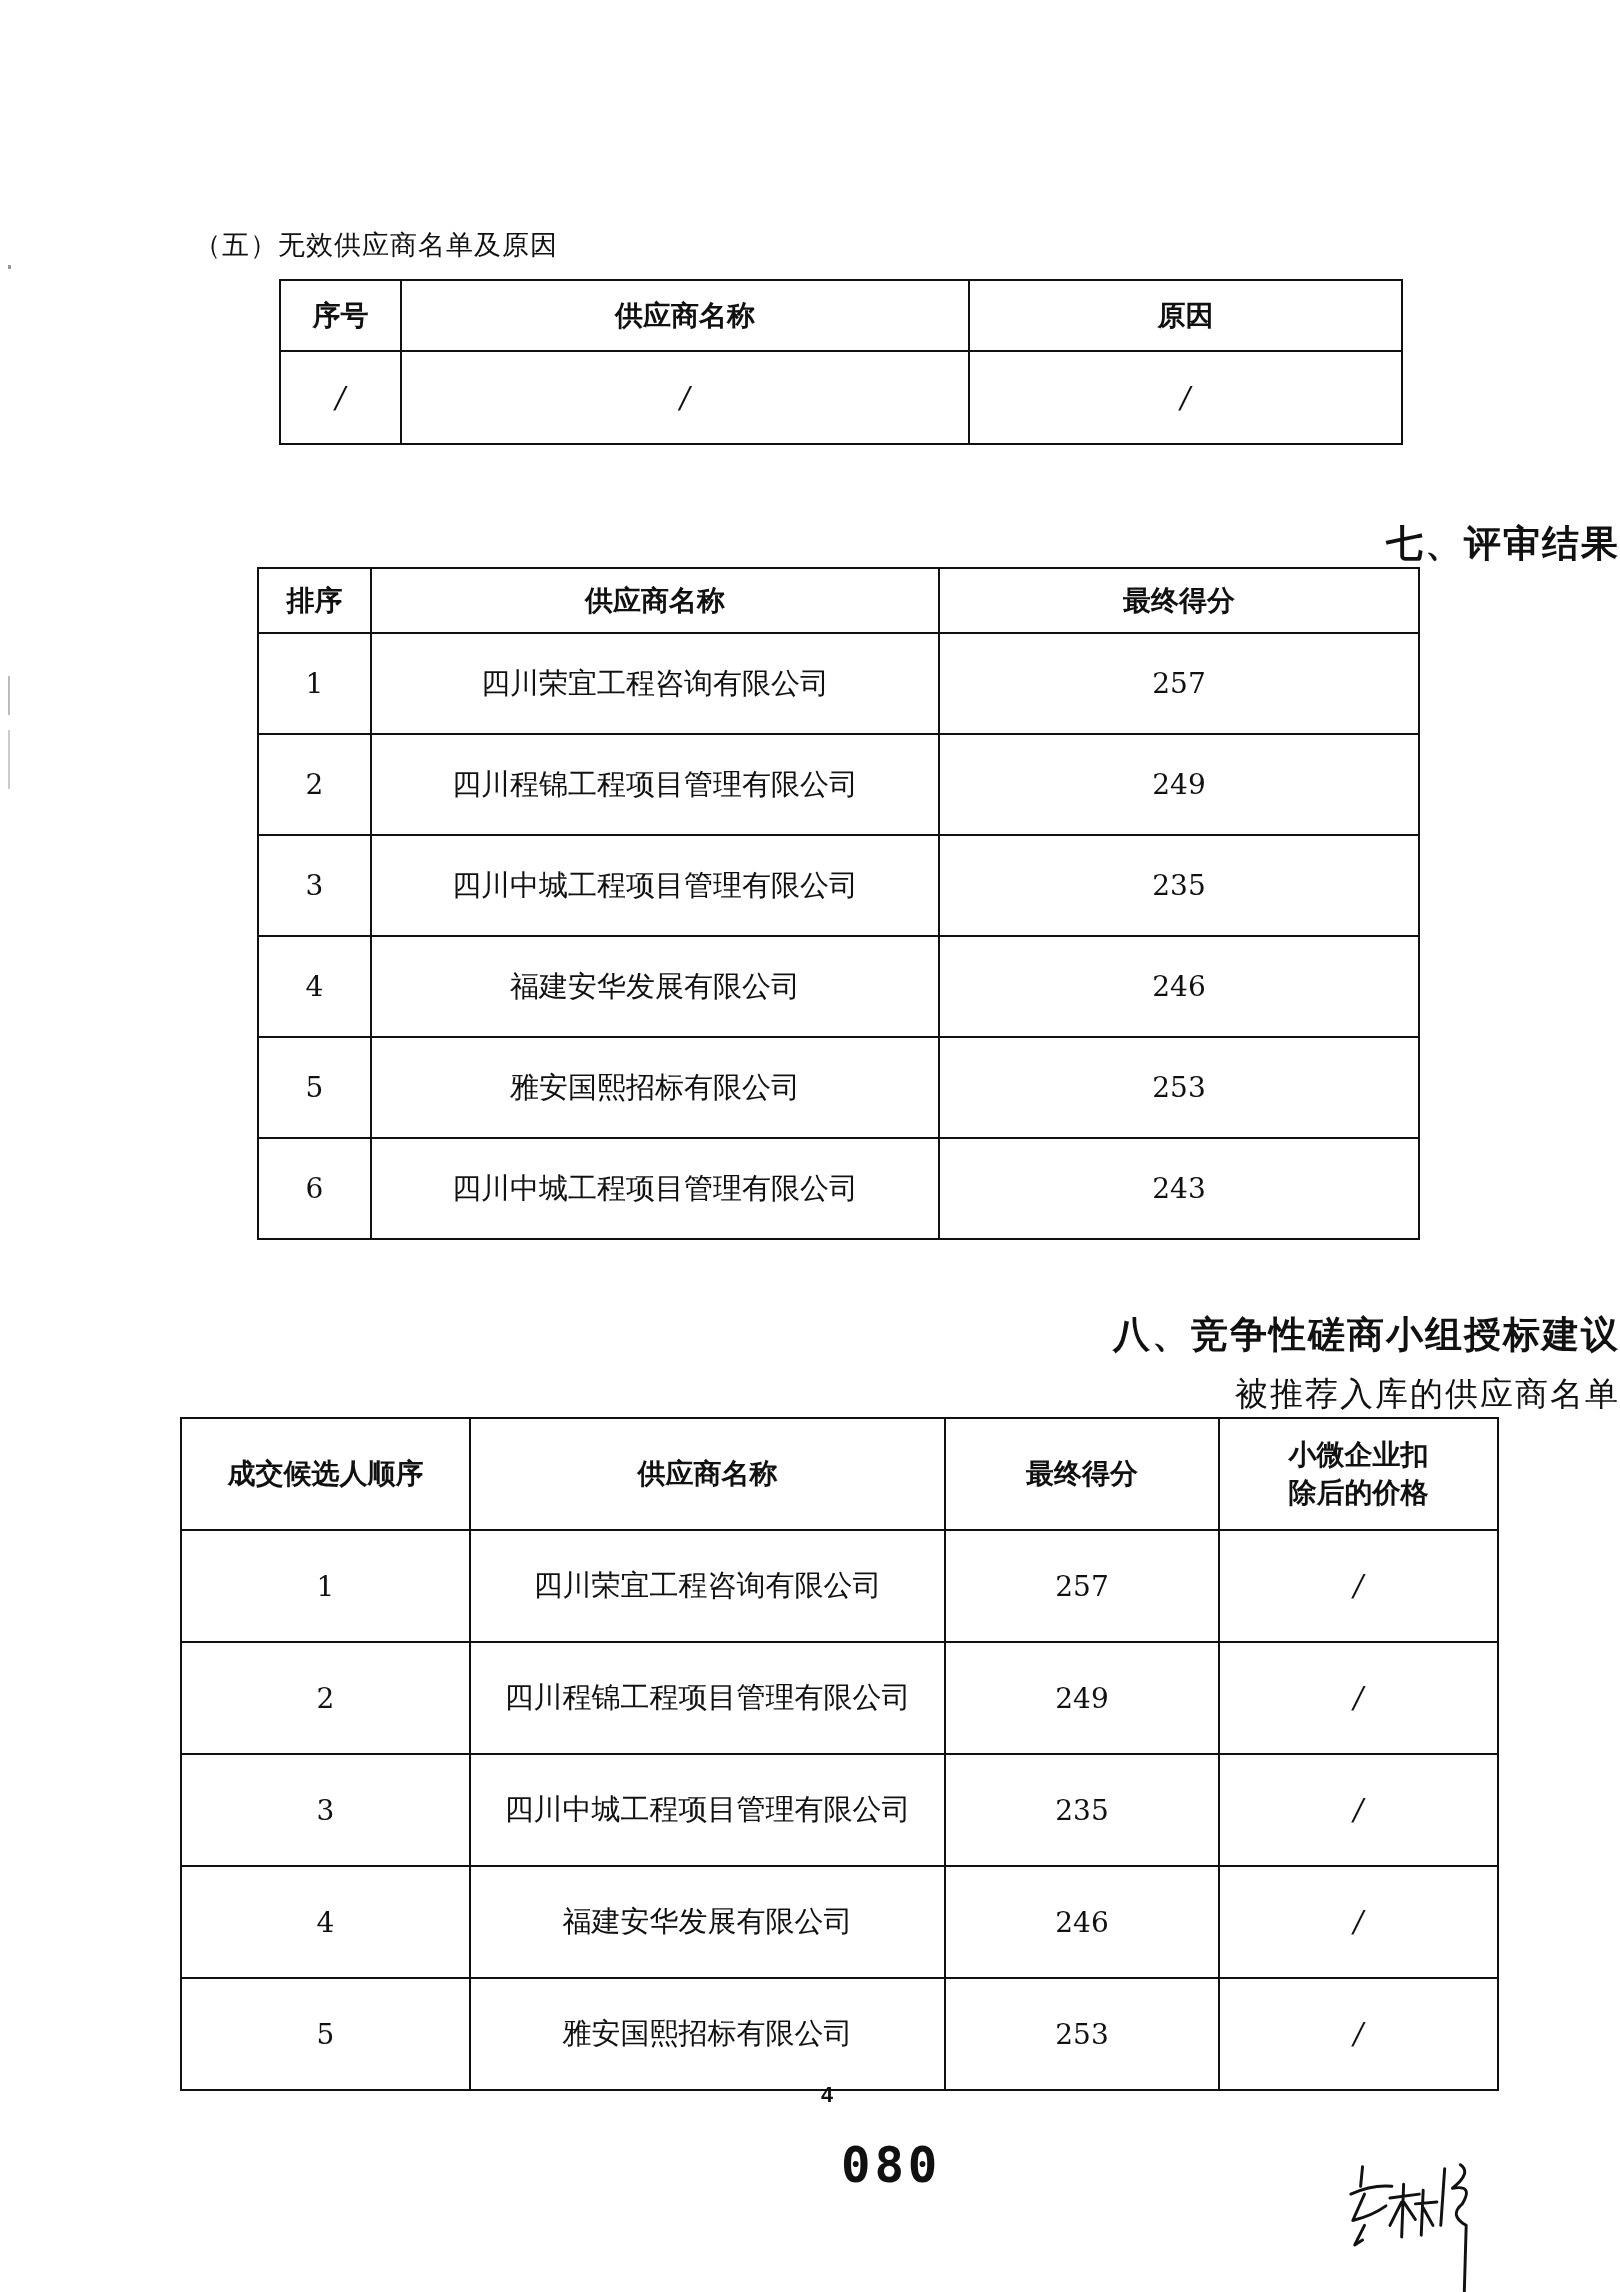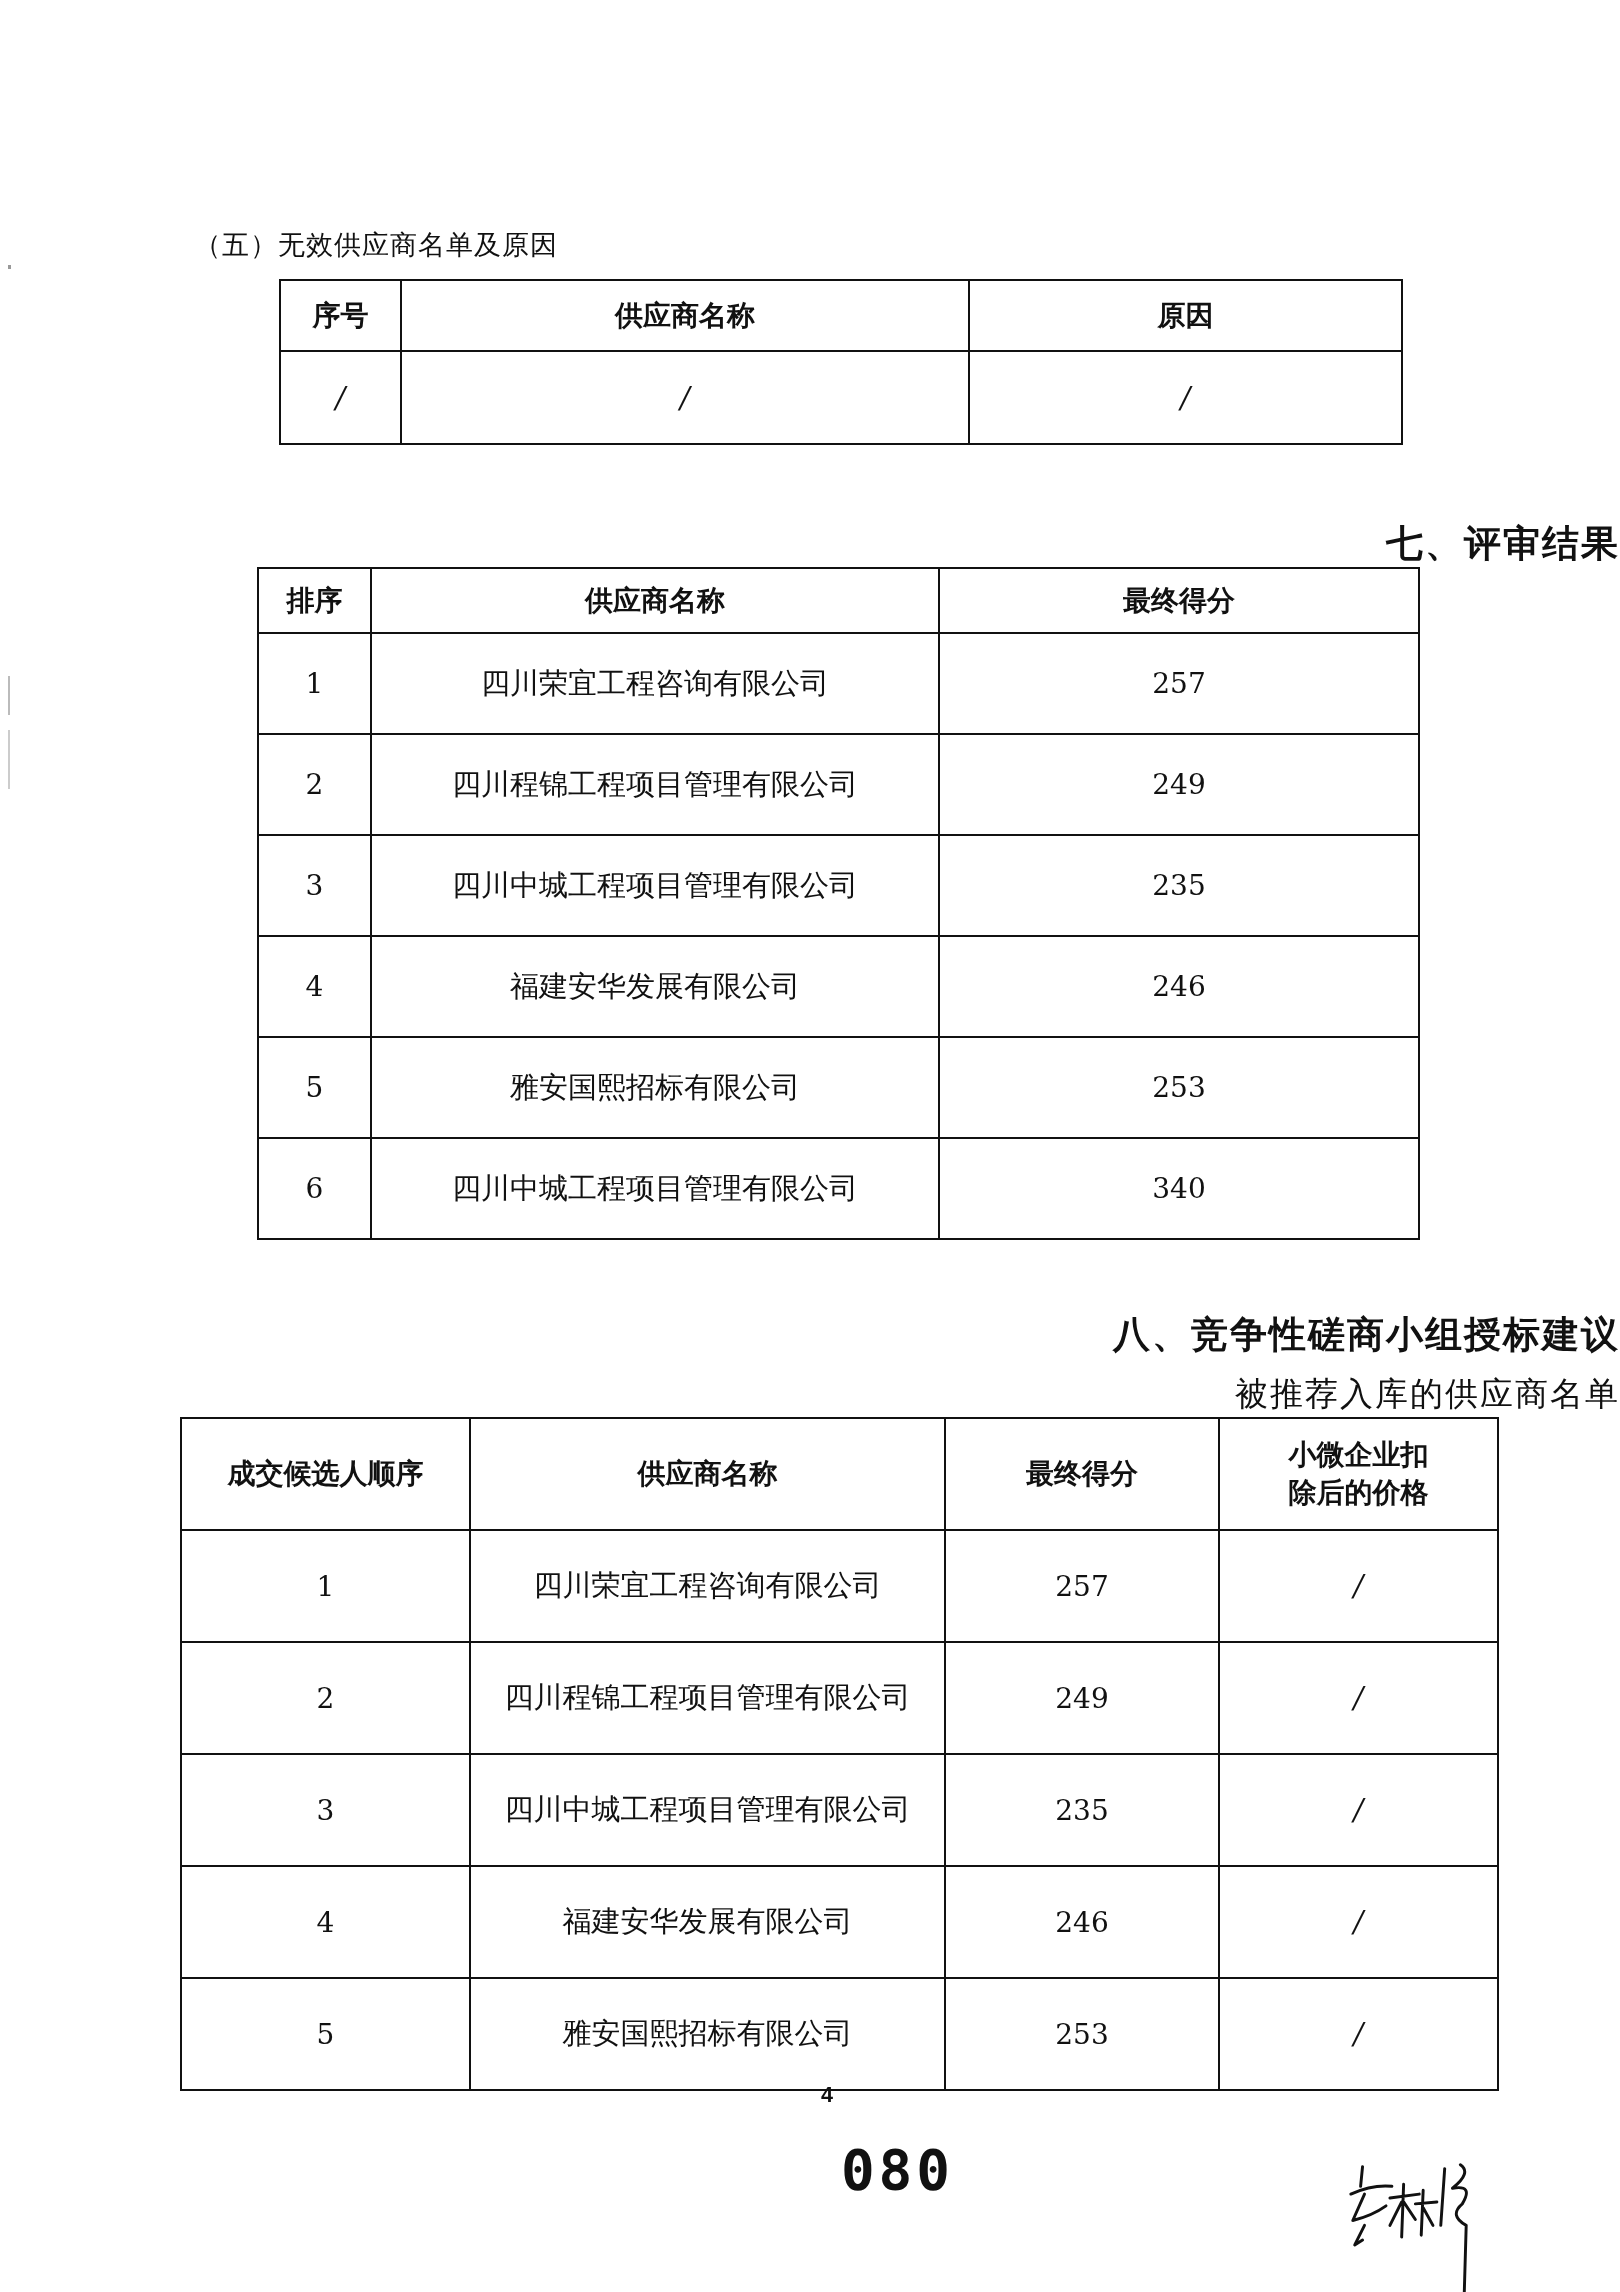--- a/index.html
+++ b/index.html
@@ -10,21 +10,21 @@
   .center-title { left:0; width:1620px; text-align:right; font-weight:bold; font-size:37px; letter-spacing:2px;
                   font-family:"DejaVu Sans","Liberation Sans",sans-serif; }
   .subtitle { left:0; width:1620px; text-align:center; font-size:33px; letter-spacing:2px; }
   table { border-collapse:collapse; position:absolute; table-layout:fixed; }
   td, th { border:2px solid #111; text-align:center; vertical-align:middle; padding:0; }
   th { font-weight:bold; font-family:"DejaVu Sans","Liberation Sans",sans-serif; font-size:28px; }
   td { font-size:29px; }
   td.num { font-size:28px; }
   .slash { font-size:29px; font-style:italic; }
   .page-num { left:821px; top:2082px; font-size:21.6px; font-weight:bold; font-family:"Liberation Sans",sans-serif; }
-  .stamp { left:841px; top:2137px; font-size:56px; font-weight:bold; letter-spacing:3.9px;
+  .stamp { left:841px; top:2137px; font-size:49px; font-weight:bold; letter-spacing:3.9px;
            font-family:"DejaVu Sans Mono","Liberation Mono",monospace; }
   .signature { left:1343px; top:2147px; }
   .edge-mark { left:7.8px; width:2.9px; background:#999; }
 </style>
 </head>
 <body>
 
 <div class="abs edge-mark" style="top:265px;height:3.9px;"></div>
 <div class="abs edge-mark" style="top:676px;height:39px;width:2px;background:#bbb;"></div>
 <div class="abs edge-mark" style="top:730px;height:59px;width:2px;background:#ccc;"></div>
@@ -86,21 +86,21 @@
     <td class="num">246</td>
   </tr>
   <tr style="height:101px">
     <td class="num">5</td>
     <td>雅安国熙招标有限公司</td>
     <td class="num">253</td>
   </tr>
   <tr style="height:101px">
     <td class="num">6</td>
     <td>四川中城工程项目管理有限公司</td>
-    <td class="num">340</td>
+    <td class="num">243</td>
   </tr>
 </tbody>
   </table>
 
 <div class="abs center-title" style="top:1310px;">八、竞争性磋商小组授标建议</div>
 <div class="abs subtitle" style="top:1372px;text-align:right;">被推荐入库的供应商名单</div>
 
 <table style="left:180px;top:1417px;width:1318px;height:647px;">
   <colgroup>
       <col style="width:289px">

